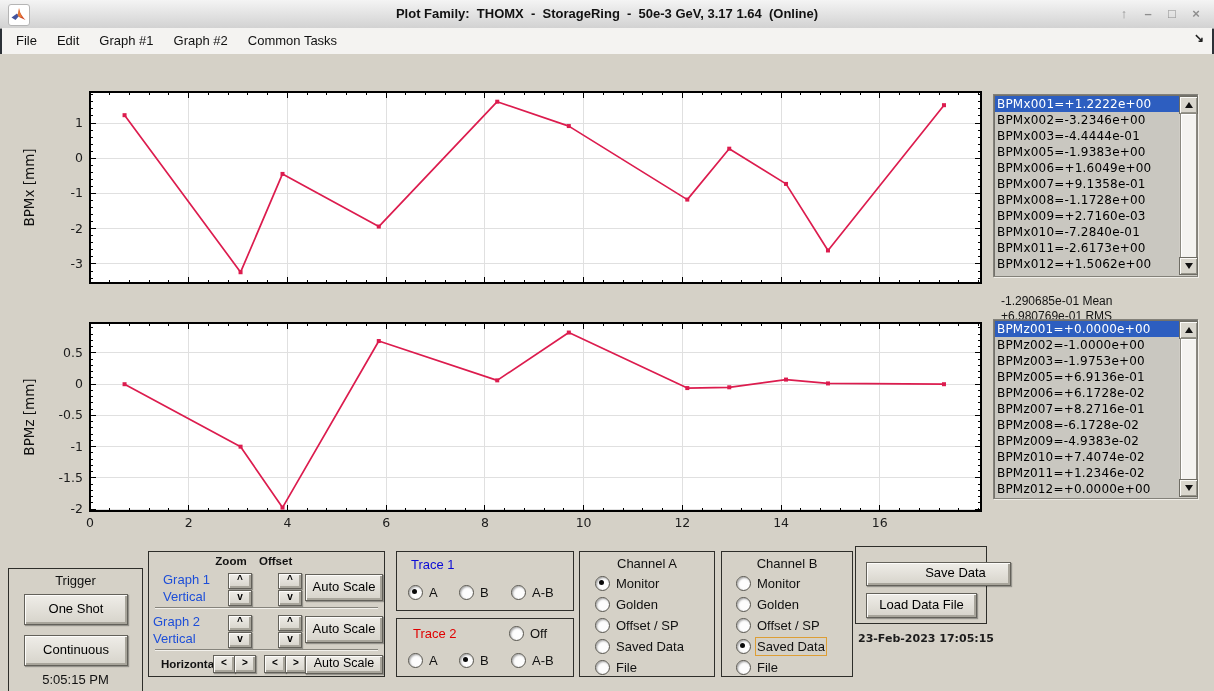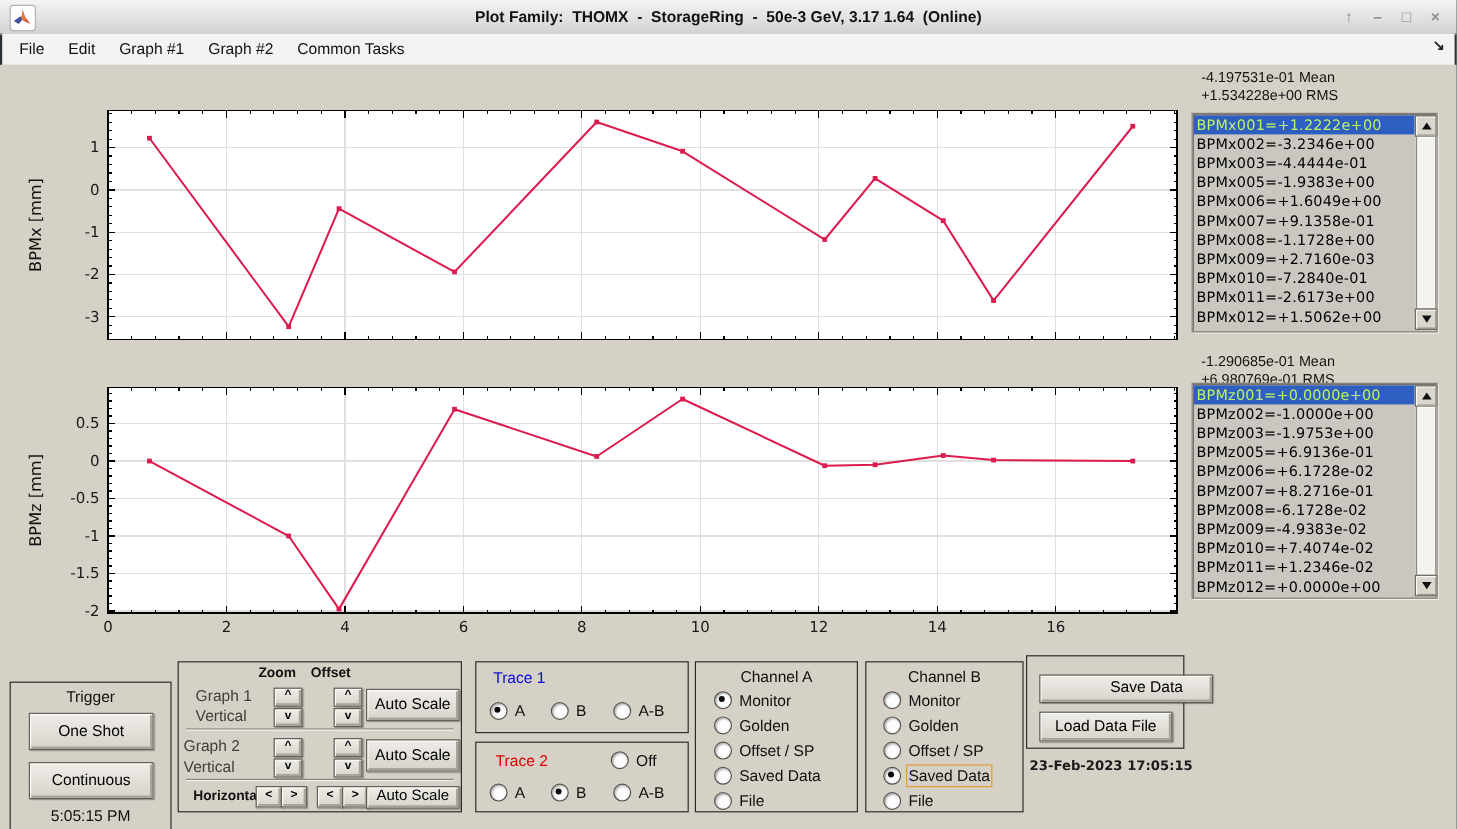--- a/index.html
+++ b/index.html
@@ -29,40 +29,40 @@
   .content{position:absolute;left:0;top:54px;width:1214px;height:637px;background:#d5d1c7;}
   .chart-wrap{position:absolute;left:0;}
   
   .stats{position:absolute;left:1001px;font-size:12px;line-height:15px;color:#141414;}
   
   .listbox{position:absolute;left:993px;width:203px;background:#c9c7c0;
     border:1px solid #83817a;box-shadow:inset 1px 1px 0 #74726b, 1px 1px 0 #f1efe9;}
   .lb-rows{position:absolute;left:1px;top:1px;right:18px;bottom:1px;overflow:hidden;}
   .lb-row{height:16px;line-height:16px;font-size:12px;color:#000;white-space:pre;padding-left:2px;
     font-family:"DejaVu Sans","Liberation Sans",sans-serif;letter-spacing:0.2px;}
-  .lb-row.selected{background:#2d5ec0;color:#bef264;}
+  .lb-row.selected{background:#2d5ec0;color:#ffffff;}
   .scrollbar{position:absolute;right:1px;top:1px;bottom:1px;width:17px;background:#d0cdc6;}
   .sb-btn{position:absolute;left:0;width:17px;height:16px;background:#d9d6cd;
     border:1px solid #6e6c64;box-shadow:inset 1px 1px 0 #fbfaf7, inset -1px -1px 0 #96948a;
     display:flex;align-items:center;justify-content:center;}
   .sb-up{top:0;} .sb-down{bottom:0;}
   .tri-up{width:0;height:0;border-left:4px solid transparent;border-right:4px solid transparent;border-bottom:6px solid #111;}
   .tri-down{width:0;height:0;border-left:4px solid transparent;border-right:4px solid transparent;border-top:6px solid #111;}
   .sb-thumb{position:absolute;left:1px;top:17px;bottom:17px;width:15px;background:#f4f3f0;
     border:1px solid #8a887f;box-shadow:inset 1px 1px 0 #ffffff;}
   
   .panel{position:absolute;border:1px solid #2e2e2a;}
   .panel-title{position:absolute;top:4px;left:0;width:100%;text-align:center;font-size:13px;color:#111;}
   .btn{position:absolute;background:linear-gradient(#efede8,#d6d3ca);border:1px solid #63615a;
     box-shadow:inset 1px 1px 0 #fdfcfa, inset -2px -2px 0 #a8a59b, 1px 1px 1px rgba(0,0,0,.3);
     font-size:13px;color:#000;text-align:center;font-family:"Liberation Sans",sans-serif;cursor:default;}
   .small-btn{font-size:10px;font-weight:bold;line-height:11px;}
   .sep{position:absolute;left:6px;right:6px;height:0;border-top:1px solid #86847c;border-bottom:1px solid #f3f1ec;}
   .zo-head{position:absolute;font-size:11.5px;color:#111;font-weight:bold;}
-  .zo-label{position:absolute;font-size:13px;line-height:17px;color:#404040;}
+  .zo-label{position:absolute;font-size:13px;line-height:17px;color:#1d4ed8;}
   .zo-small{position:absolute;font-size:11.5px;font-weight:bold;color:#111;}
   
   .radio-row{position:absolute;display:flex;align-items:center;gap:6px;}
   .radio{position:relative;width:13px;height:13px;border-radius:50%;background:#fdfdfd;
     border:1px solid #55534c;box-shadow:inset 1px 1px 2px rgba(0,0,0,.35);flex:0 0 auto;}
   .radio.checked::after{content:"";position:absolute;left:3px;top:3px;width:5px;height:5px;border-radius:50%;background:#0a0a0a;}
   .radio-label{font-size:13px;color:#111;white-space:nowrap;}
   .radio-label.hl{outline:1px solid #dd9e35;outline-offset:1px;}
   .time-text{position:absolute;font-size:13px;color:#111;text-align:center;}
   .date-text{position:absolute;font-size:11px;font-weight:bold;color:#1b1b1b;
@@ -481,24 +481,20 @@
           <text x="386.17728531855954" y="233" text-anchor="middle" font-size="12.5" fill="#1c1c1c">6</text>
           <text x="484.90304709141276" y="233" text-anchor="middle" font-size="12.5" fill="#1c1c1c">8</text>
           <text x="583.6288088642659" y="233" text-anchor="middle" font-size="12.5" fill="#1c1c1c">10</text>
           <text x="682.3545706371191" y="233" text-anchor="middle" font-size="12.5" fill="#1c1c1c">12</text>
           <text x="781.0803324099722" y="233" text-anchor="middle" font-size="12.5" fill="#1c1c1c">14</text>
           <text x="879.8060941828255" y="233" text-anchor="middle" font-size="12.5" fill="#1c1c1c">16</text>
           <text x="34" y="123" text-anchor="middle" font-size="13.5" fill="#111" transform="rotate(-90 34 123)">BPMz [mm]</text>
         </svg>
     </div>
 
-    <div class="stats" style="top:3px;">
-      <div>-4.197531e-01 Mean</div>
-      <div>+1.534228e+00 RMS</div>
-    </div>
     <div class="listbox" style="top:40px;height:181px;" id="list-bpmx">
       <div class="lb-rows">
           <div class="lb-row selected">BPMx001=+1.2222e+00</div>
           <div class="lb-row">BPMx002=-3.2346e+00</div>
           <div class="lb-row">BPMx003=-4.4444e-01</div>
           <div class="lb-row">BPMx005=-1.9383e+00</div>
           <div class="lb-row">BPMx006=+1.6049e+00</div>
           <div class="lb-row">BPMx007=+9.1358e-01</div>
           <div class="lb-row">BPMx008=-1.1728e+00</div>
           <div class="lb-row">BPMx009=+2.7160e-03</div>

